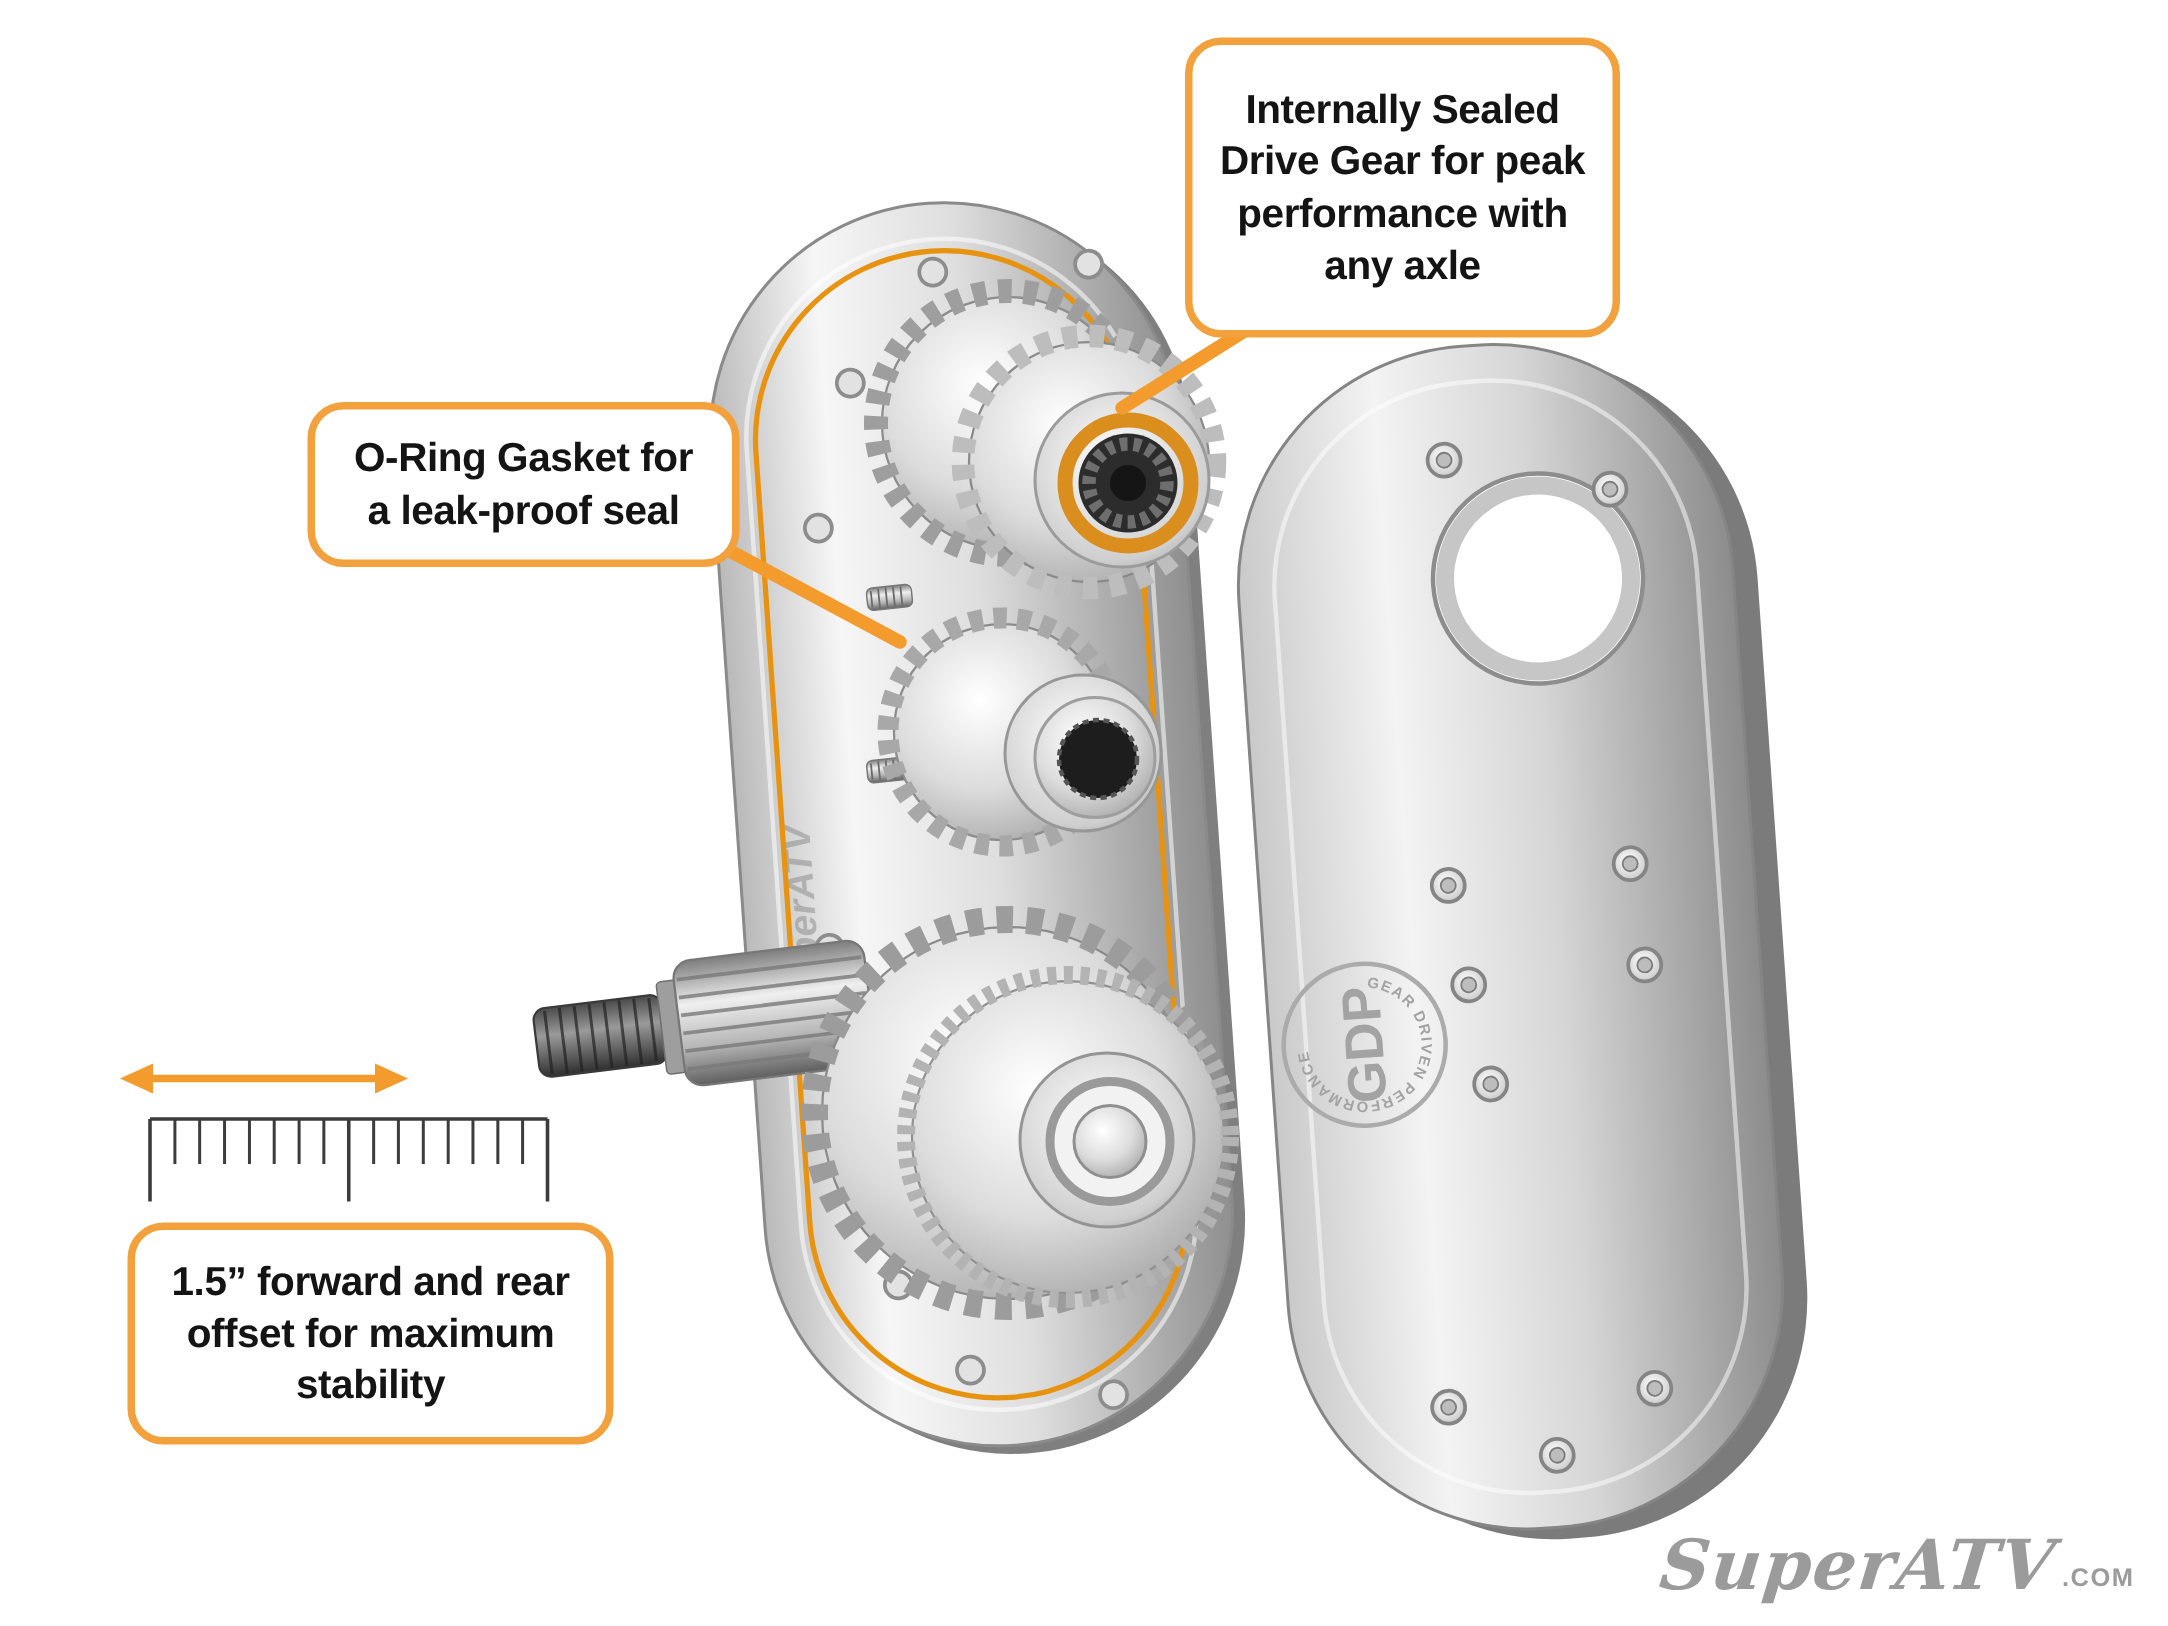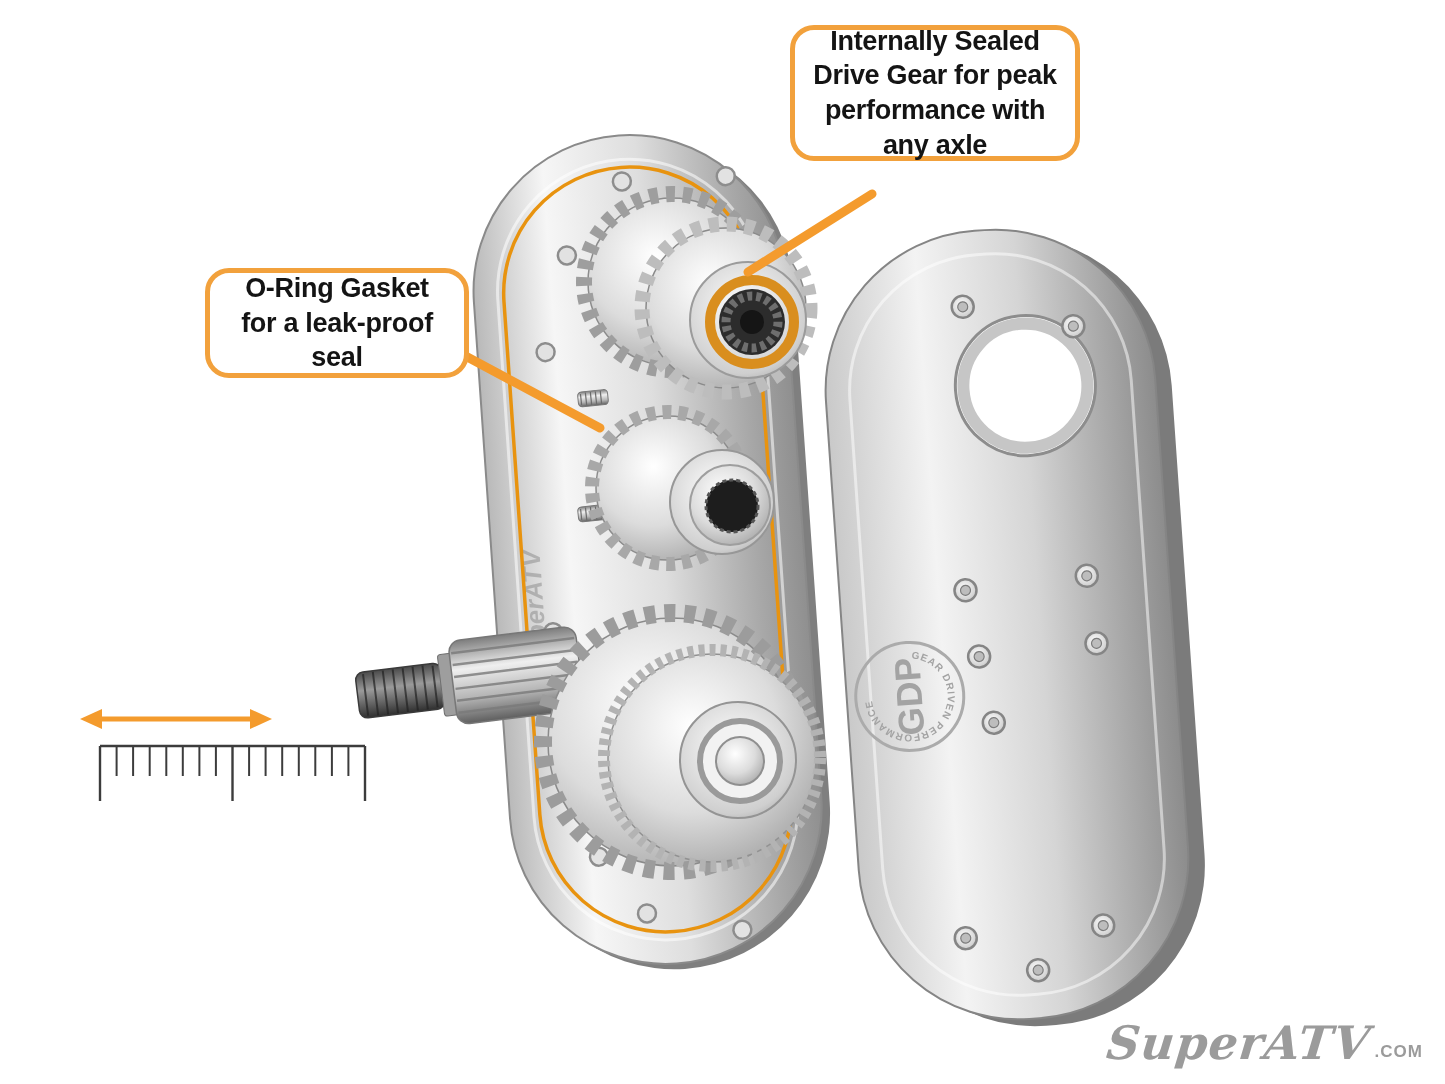--- a/index.html
+++ b/index.html
@@ -7,22 +7,22 @@
     position:relative;width:1445px;height:1084px;background:#ffffff;
     font-family:"Liberation Sans",sans-serif;overflow:hidden;
   }
   #scene{position:absolute;left:0;top:0;width:1445px;height:1084px;}
   .callout{
     position:absolute;background:#ffffff;border:5px solid #F2A13C;border-radius:24px;
     color:#141414;font-weight:bold;text-align:center;line-height:1.28;
     display:flex;align-items:center;justify-content:center;box-sizing:border-box;
     padding:12px 16px;letter-spacing:-0.3px;
   }
-  #callout-drive-gear{left:790px;top:25px;width:290px;height:136px;font-size:27px;}
-  #callout-oring{left:205px;top:268px;width:264px;height:110px;font-size:27px;}
+  #callout-drive-gear{left:790px;top:25px;width:290px;height:200px;font-size:27px;}
+  #callout-oring{left:205px;top:268px;width:288px;height:110px;font-size:27px;}
   #callout-offset{left:85px;top:815px;width:324px;height:148px;font-size:27px;}
   #logo{
     position:absolute;right:22px;bottom:14px;color:#9b9b9b;
     display:flex;align-items:flex-end;
   }
   #logo .brand{
     font-family:"DejaVu Serif",serif;font-style:italic;font-weight:bold;
     font-size:46px;letter-spacing:1px;transform:skewX(-6deg);
   }
   #logo .tld{
@@ -234,19 +234,22 @@
   </svg>
 
   <div class="callout" id="callout-drive-gear">
     <span>Internally Sealed Drive Gear for peak performance with any axle</span>
   </div>
 
   <div class="callout" id="callout-oring">
     <span>O-Ring Gasket for a leak-proof seal</span>
   </div>
 
+  <div class="callout" id="callout-offset">
+    <span>1.5” forward and rear offset for maximum stability</span>
+  </div>
 
   <div id="logo">
     <span class="brand">SuperATV</span>
     <span class="tld">.COM</span>
   </div>
 
 </div>
 
 </body></html>

